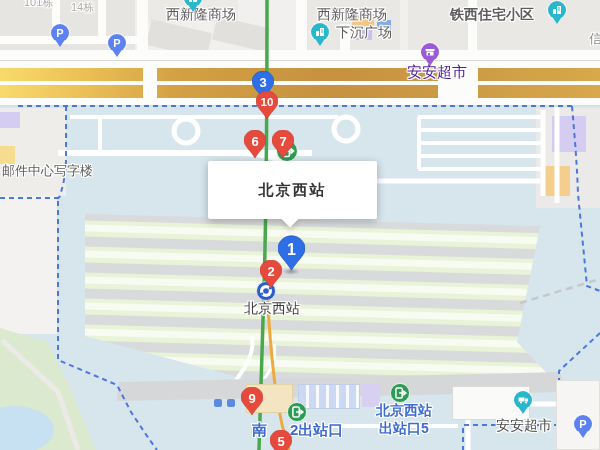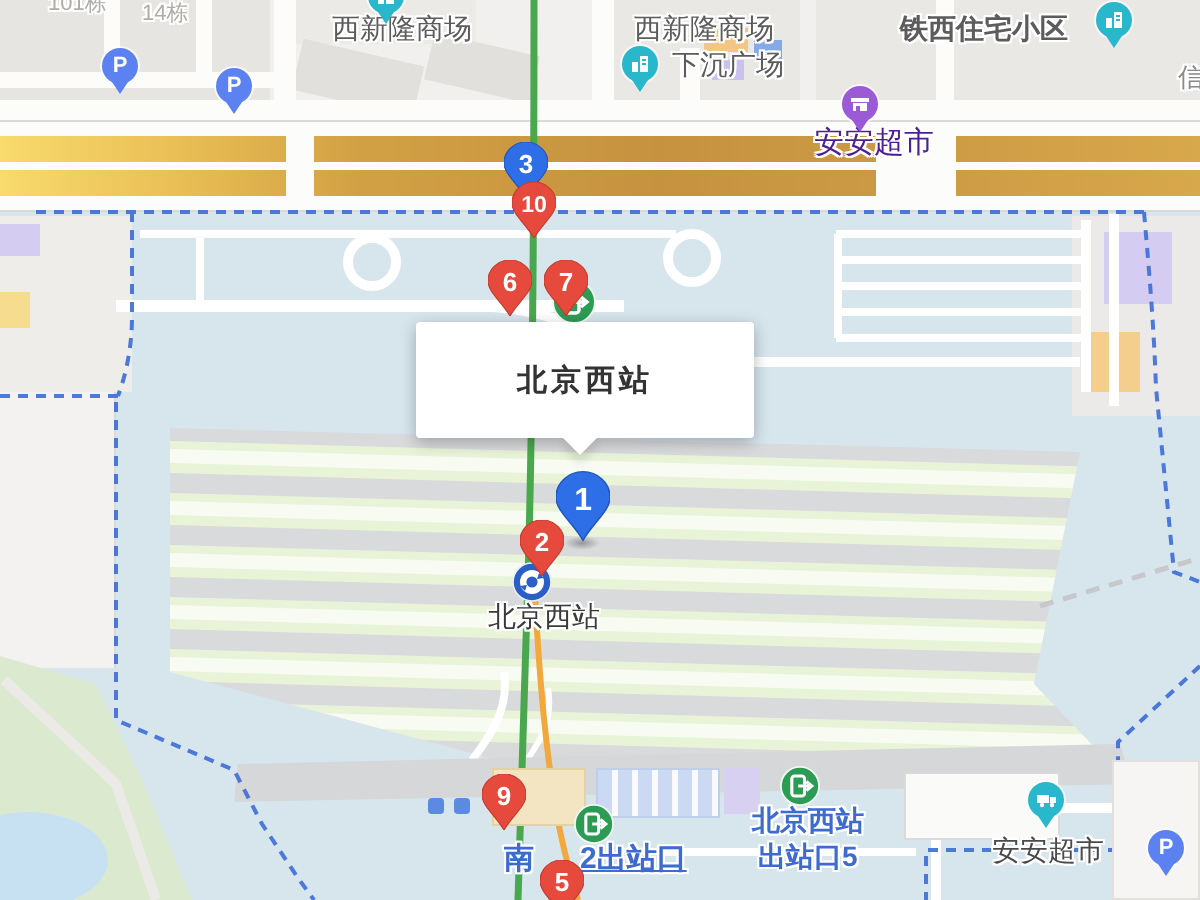--- a/index.html
+++ b/index.html
@@ -141,23 +141,24 @@
   <div class="bldg" style="left:227px;top:399px;width:8px;height:8px;background:#5B8BE0;border-radius:2px;"></div>
 
   <div class="mlabel faint" style="left:71px;top:1px;">14栋</div>
   <div class="mlabel faint" style="left:24px;top:-4px;">101栋</div>
   <div class="mlabel" style="left:166px;top:7px;">西新隆商场</div>
   <div class="mlabel" style="left:317px;top:7px;">西新隆商场</div>
   <div class="mlabel" style="left:336px;top:25px;">下沉广场</div>
   <div class="mlabel" style="left:450px;top:7px;font-weight:bold;">铁西住宅小区</div>
   <div class="mlabel" style="left:589px;top:32px;color:#8A8A8A;font-size:13px;">信</div>
   <div class="mlabel" style="left:407px;top:64px;font-size:15px;color:#4c1d95;">安安超市</div>
+  <div class="mlabel" style="left:2px;top:164px;font-size:13px;">邮件中心写字楼</div>
   <div class="mlabel dark" style="left:244px;top:301px;">北京西站</div>
   <div class="mlabel blue" style="left:252px;top:422px;font-size:15px;">南</div>
-  <div class="mlabel blue" style="left:290px;top:422px;font-size:15px;text-decoration:underline;">2出站口</div>
+  <div class="mlabel blue" style="left:290px;top:422px;font-size:15px;">2出站口</div>
   <div class="mlabel blue" style="left:376px;top:403px;">北京西站</div>
   <div class="mlabel blue" style="left:379px;top:421px;">出站口5</div>
   <div class="mlabel" style="left:496px;top:418px;color:#4A4A4A;">安安超市</div>
 
   <div class="poi" style="--c:#29B7CB;left:184px;top:-11px;">
     <svg width="10" height="10" viewBox="0 0 10 10">
         <rect x="1" y="4" width="3" height="5" fill="#fff"></rect>
         <rect x="5" y="1" width="4" height="8" fill="#fff"></rect>
         <rect x="6" y="2.5" width="2" height="1" fill="#29B7CB"></rect>
         <rect x="6" y="4.5" width="2" height="1" fill="#29B7CB"></rect>

